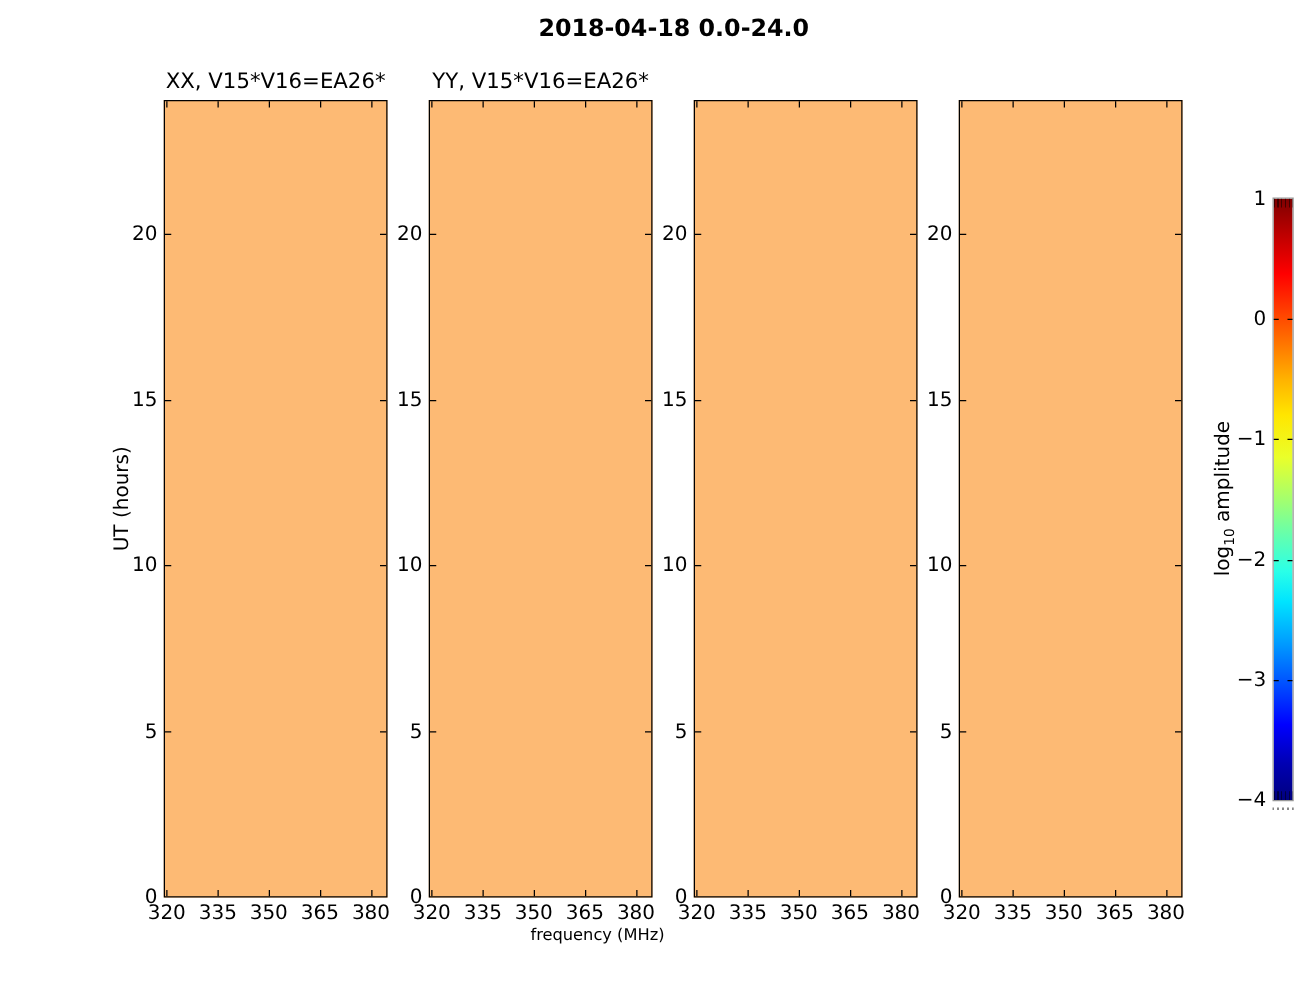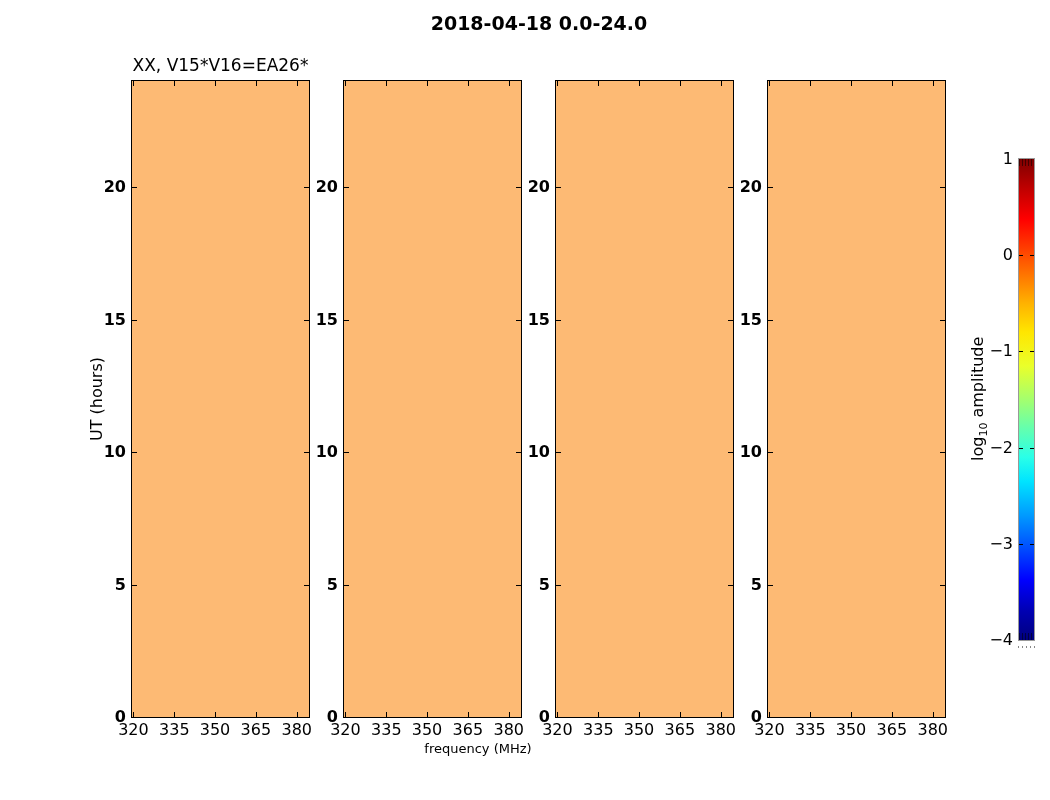--- a/index.html
+++ b/index.html
@@ -27,21 +27,21 @@
   .ty{width:5px;height:1px;}
   .ty.l{left:0}.ty.r{right:0}
   .xt0{left:0.8%}.xt1{left:23.9%}.xt2{left:46.9%}.xt3{left:70.0%}.xt4{left:93.1%}
   .yp0{top:16.667%}.yp1{top:37.5%}.yp2{top:58.333%}.yp3{top:79.167%}
   .xlab{
     position:absolute;top:calc(100% + 5px);transform:translateX(-50%);
     font-size:16px;line-height:1;white-space:nowrap;
   }
   .ylab{
     position:absolute;right:calc(100% + 6px);transform:translateY(-50%);
-    font-size:16px;line-height:1;white-space:nowrap;font-weight:bold;
+    font-size:16px;line-height:1;white-space:nowrap;
   }
   .yl0{top:16.667%}.yl1{top:37.5%}.yl2{top:58.333%}.yl3{top:79.167%}.yl4{top:100%}
   
   .xlabel{
     position:absolute;left:417px;top:741px;width:122px;text-align:center;
     font-size:13px;line-height:1.2;white-space:nowrap;
   }
   .ylabel{
     position:absolute;left:37px;top:389px;width:120px;height:20px;text-align:center;
     font-size:16px;line-height:20px;transform:rotate(-90deg);white-space:nowrap;
@@ -114,20 +114,21 @@
     <div class="xlab xt4">380</div>
 
     <div class="ylab yl0">20</div>
     <div class="ylab yl1">15</div>
     <div class="ylab yl2">10</div>
     <div class="ylab yl3">5</div>
     <div class="ylab yl4">0</div>
   </div>
 
   <div class="subplot sp1">
+    <div class="sp-title">YY, V15*V16=EA26*</div>
 
     <div class="tick tx b xt0"></div>
     <div class="tick tx b xt1"></div>
     <div class="tick tx b xt2"></div>
     <div class="tick tx b xt3"></div>
     <div class="tick tx b xt4"></div>
     <div class="tick tx t xt0"></div>
     <div class="tick tx t xt1"></div>
     <div class="tick tx t xt2"></div>
     <div class="tick tx t xt3"></div>

